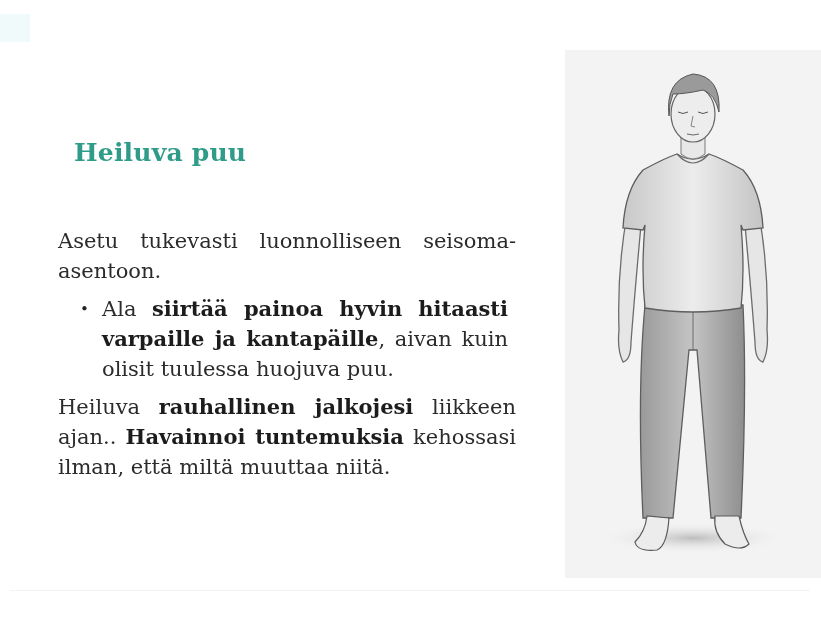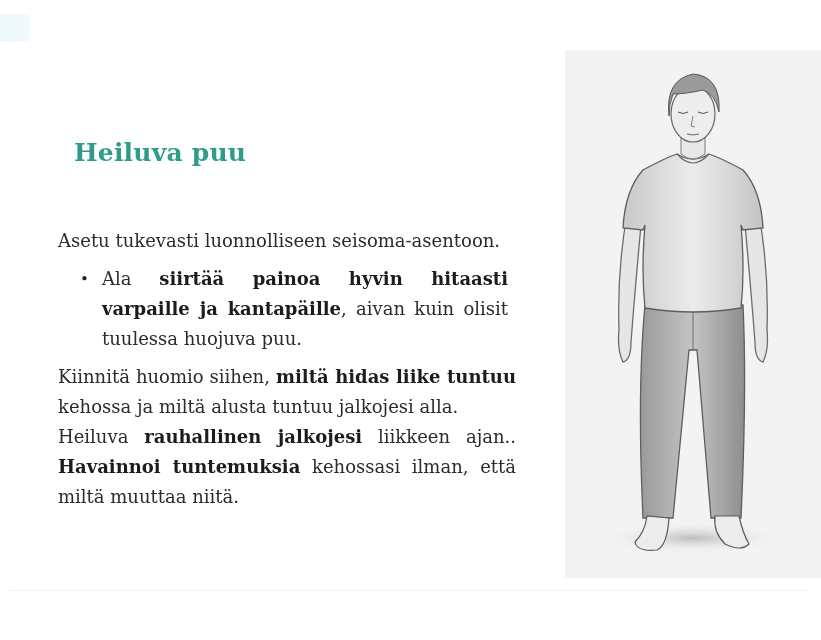--- a/index.html
+++ b/index.html
@@ -10,21 +10,21 @@
   .corner-tab {
     position:absolute; left:0; top:14px; width:30px; height:28px; background:#f1fafa;
   }
   .title {
     position:absolute; left:72px; top:136px; margin:2px;
     font-family:"DejaVu Serif", serif; font-weight:bold; font-size:25px; color:#2e9c88;
     letter-spacing:0.2px;
   }
   .content {
     position:absolute; left:58px; top:226px; width:458px;
-    font-size:18px; line-height:30px; color:#2b2b2b;
+    font-size:21px; line-height:30px; color:#2b2b2b;
   }
   .content p { margin:0; text-align:justify; }
   .content ul { margin:8px; padding:0 0 0 36px; list-style:none; }
   .content li { position:relative; text-align:justify; }
   .content li::before {
     content:"•"; position:absolute; left:-22px; top:0; color:#222; font-size:15px;
   }
   .content b { font-weight:bold; color:#1c1c1c; }
   .illus {
     position:absolute; left:565px; top:50px; width:256px; height:528px; background:#f3f3f3;
@@ -41,21 +41,20 @@
 
 <h1 class="title">Heiluva puu</h1>
 
 <div class="content">
   <p>
     <span>Asetu tukevasti luonnolliseen seisoma-asentoon.</span>
   </p>
   <ul>
     <li><span>Ala </span><b>siirtää painoa hyvin hitaasti varpaille ja kantapäille</b><span>, aivan kuin olisit tuulessa huojuva puu.</span></li>
   </ul>
-  <p><span>Kiinnitä huomio siihen, </span><b>miltä hidas liike tuntuu</b><span> kehossa ja miltä alusta tuntuu jalkojesi alla.</span></p>
   <p><span>Heiluva </span><b>rauhallinen jalkojesi</b><span> liikkeen ajan.. </span><b>Havainnoi tuntemuksia</b><span> kehossasi ilman, että miltä muuttaa niitä.</span></p>
 </div>
 
 <div class="illus">
   <svg width="256" height="528" viewBox="0 0 256 528">
     <defs>
       <linearGradient id="pants" x1="0" x2="1">
         <stop offset="0" stop-color="#9a9a9a"></stop>
         <stop offset="0.5" stop-color="#c4c4c4"></stop>
         <stop offset="1" stop-color="#8e8e8e"></stop>

